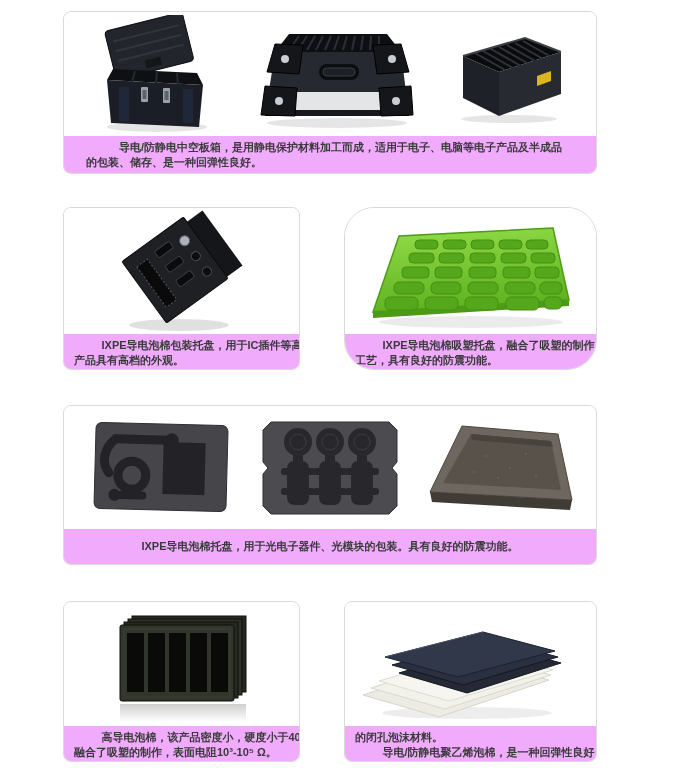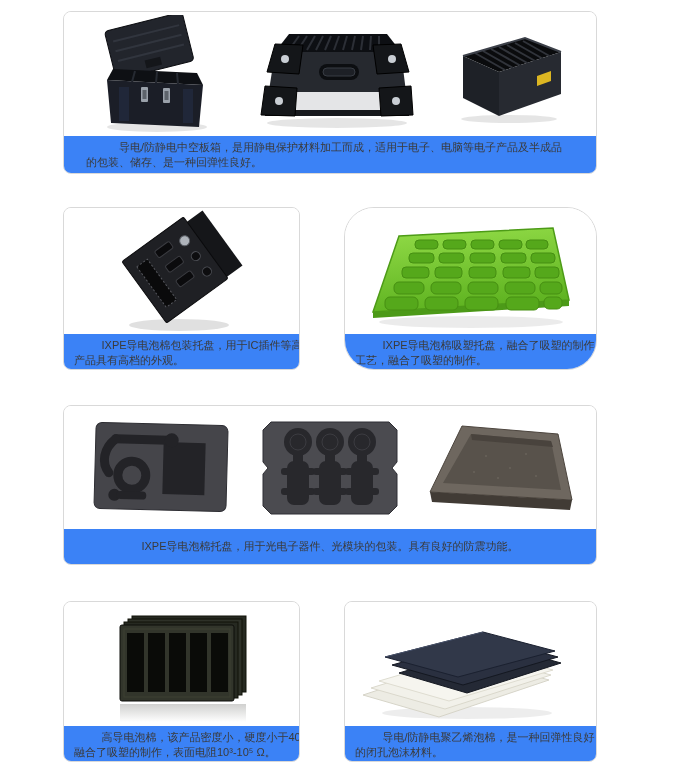--- a/index.html
+++ b/index.html
@@ -11,22 +11,22 @@
     position:absolute; background:#ffffff;
     border:1px solid #d9d9d9; border-radius:8px;
     overflow:hidden; display:flex; flex-direction:column;
     box-sizing:border-box;
   }
   .img-area {
     flex:1; display:flex; align-items:center; justify-content:space-evenly;
     background:#ffffff;
   }
   .caption {
-    background:#3b82f6; color:#3a3a3a; font-size:11px;
-    padding-top:4px; box-sizing:border-box;
+    background:#f0abfc; color:#3a3a3a; font-size:11px;
+    padding-top:4px; box-sizing:border-box;font-weight:bold;
   }
   .caption.h37 { height:37px; }
   .caption.h35 { height:35px; }
   .cap-line { line-height:15px; padding:0 22px; white-space:nowrap; }
   .cap-line.indent { text-indent:3em; }
   .narrow .cap-line { padding:0 10px; }
   .narrow .cap-line.indent { text-indent:2.5em; }
   .caption.single { padding-top:0; }
   .caption.single .cap-line {
     line-height:34px; text-align:center; text-indent:0; padding:0 18px;
@@ -180,21 +180,21 @@
           <rect x="22" y="87" width="33" height="13" rx="5"></rect>
             <rect x="62" y="87" width="33" height="13" rx="5"></rect>
           <rect x="102" y="87" width="33" height="13" rx="5"></rect>
             <rect x="143" y="87" width="33" height="13" rx="5"></rect>
           <rect x="181" y="87" width="18" height="12" rx="5"></rect>
         </g>
       </svg>
     </div>
     <div class="caption h35">
       <div class="cap-line indent">IXPE导电泡棉吸塑托盘，融合了吸塑的制作</div>
-      <div class="cap-line">工艺，融合了吸塑的制作。</div>
+      <div class="cap-line">工艺，具有良好的防震功能。</div>
     </div>
   </section>
 
   <section class="card" style="left:63px; top:405px; width:534px; height:160px;">
     <div class="img-area">
 
       <svg width="150" height="104" viewBox="0 0 150 104">
         <g transform="rotate(1.5 75 52)">
           <rect x="10" y="8" width="132" height="86" rx="6" fill="#45454a" stroke="#2e2e33"></rect>
           <rect x="78" y="26" width="42" height="52" fill="#232327"></rect>
@@ -291,18 +291,18 @@
         <polygon points="8,92 118,56 194,77 84,114" fill="#edece4" stroke="#d6d4c8"></polygon>
         <polygon points="16,85 122,52 196,72 90,106" fill="#f2f1ea" stroke="#dad8cc"></polygon>
         <polygon points="24,78 126,48 198,67 94,98" fill="#f6f5ef" stroke="#dedcd0"></polygon>
         <polygon points="44,70 138,41 206,60 112,90" fill="#242935" stroke="#141821"></polygon>
         <polygon points="37,62 133,35 203,54 108,82" fill="#2a3040" stroke="#141821"></polygon>
         <polygon points="30,54 128,29 200,48 103,74" fill="#313849" stroke="#1b2130"></polygon>
         <line x1="30" y1="54" x2="128" y2="29" stroke="#49536b" stroke-width="1"></line>
       </svg>
     </div>
     <div class="caption h35">
+      <div class="cap-line">的闭孔泡沫材料。</div>
       <div class="cap-line indent">导电/防静电聚乙烯泡棉，是一种回弹性良好</div>
-      <div class="cap-line">的闭孔泡沫材料。</div>
     </div>
   </section>
 
 </div>
 
 </body></html>

